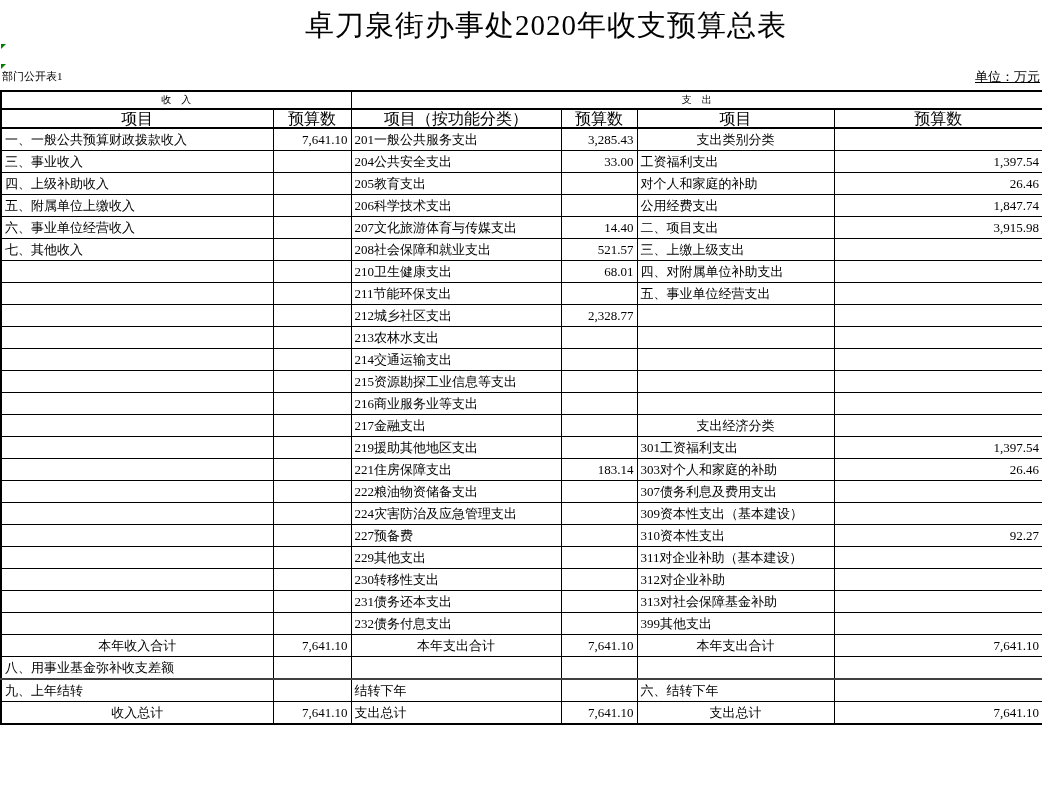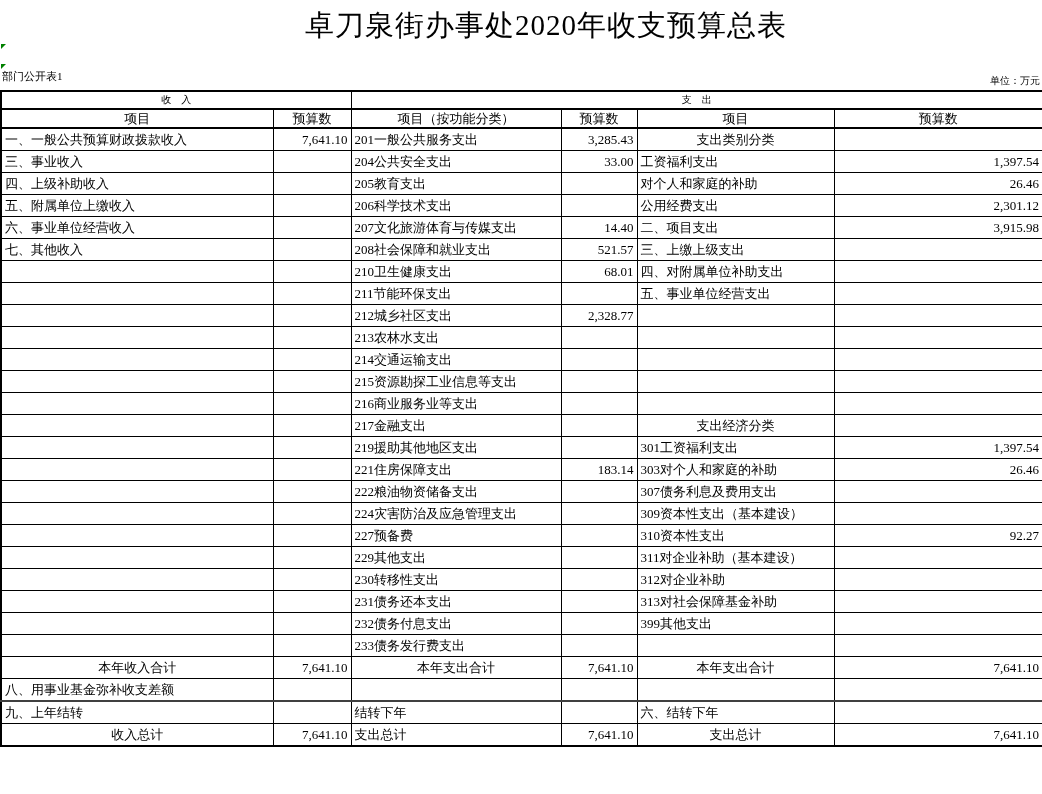--- a/index.html
+++ b/index.html
@@ -26,24 +26,25 @@
   }
   .note-left {
     position: absolute;
     top: 69px;
     left: 2px;
     font-size: 11px;
     white-space: nowrap;
   }
   .note-right {
     position: absolute;
-    top: 74px;
+    top: 68px;
     right: 2px;
-    font-size: 10px;
+    font-size: 13px;
     white-space: nowrap;
+    text-decoration: underline;
   }
   .marker {
     position: absolute;
     left: 1px;
     width: 0;
     height: 0;
     border-top: 5px solid #008000;
     border-right: 5px solid transparent;
   }
   .marker1 { top: 44px; }
@@ -68,21 +69,21 @@
   }
   tr.section-row th {
     height: 16px;
     font-size: 10px;
     text-align: center;
     white-space: pre;
     border-bottom: 2px solid #000;
   }
   tr.colhead-row th {
     height: 17px;
-    font-size: 13px;
+    font-size: 16px;
     text-align: center;
     border-bottom: 2px solid #000;
   }
   tbody td { height: 21px; }
   td.item { text-align: left; }
   td.num { text-align: right; }
   td.center { text-align: center; }
   tr.thick-top td { border-top: 2px solid #404040; }
 </style>
 </head>
@@ -142,21 +143,21 @@
           <td class="num"></td>
           <td class="item">对个人和家庭的补助</td>
           <td class="num">26.46</td>
         </tr>
         <tr>
           <td class="item">五、附属单位上缴收入</td>
           <td class="num"></td>
           <td class="item">206科学技术支出</td>
           <td class="num"></td>
           <td class="item">公用经费支出</td>
-          <td class="num">2,301.12</td>
+          <td class="num">1,847.74</td>
         </tr>
         <tr>
           <td class="item">六、事业单位经营收入</td>
           <td class="num"></td>
           <td class="item">207文化旅游体育与传媒支出</td>
           <td class="num">14.40</td>
           <td class="item">二、项目支出</td>
           <td class="num">3,915.98</td>
         </tr>
         <tr>
@@ -294,28 +295,20 @@
           <td class="num"></td>
           <td class="item">313对社会保障基金补助</td>
           <td class="num"></td>
         </tr>
         <tr>
           <td class="item"></td>
           <td class="num"></td>
           <td class="item">232债务付息支出</td>
           <td class="num"></td>
           <td class="item">399其他支出</td>
-          <td class="num"></td>
-        </tr>
-        <tr>
-          <td class="item"></td>
-          <td class="num"></td>
-          <td class="item">233债务发行费支出</td>
-          <td class="num"></td>
-          <td class="item"></td>
           <td class="num"></td>
         </tr>
         <tr>
           <td class="item center">本年收入合计</td>
           <td class="num">7,641.10</td>
           <td class="item center">本年支出合计</td>
           <td class="num">7,641.10</td>
           <td class="item center">本年支出合计</td>
           <td class="num">7,641.10</td>
         </tr>

